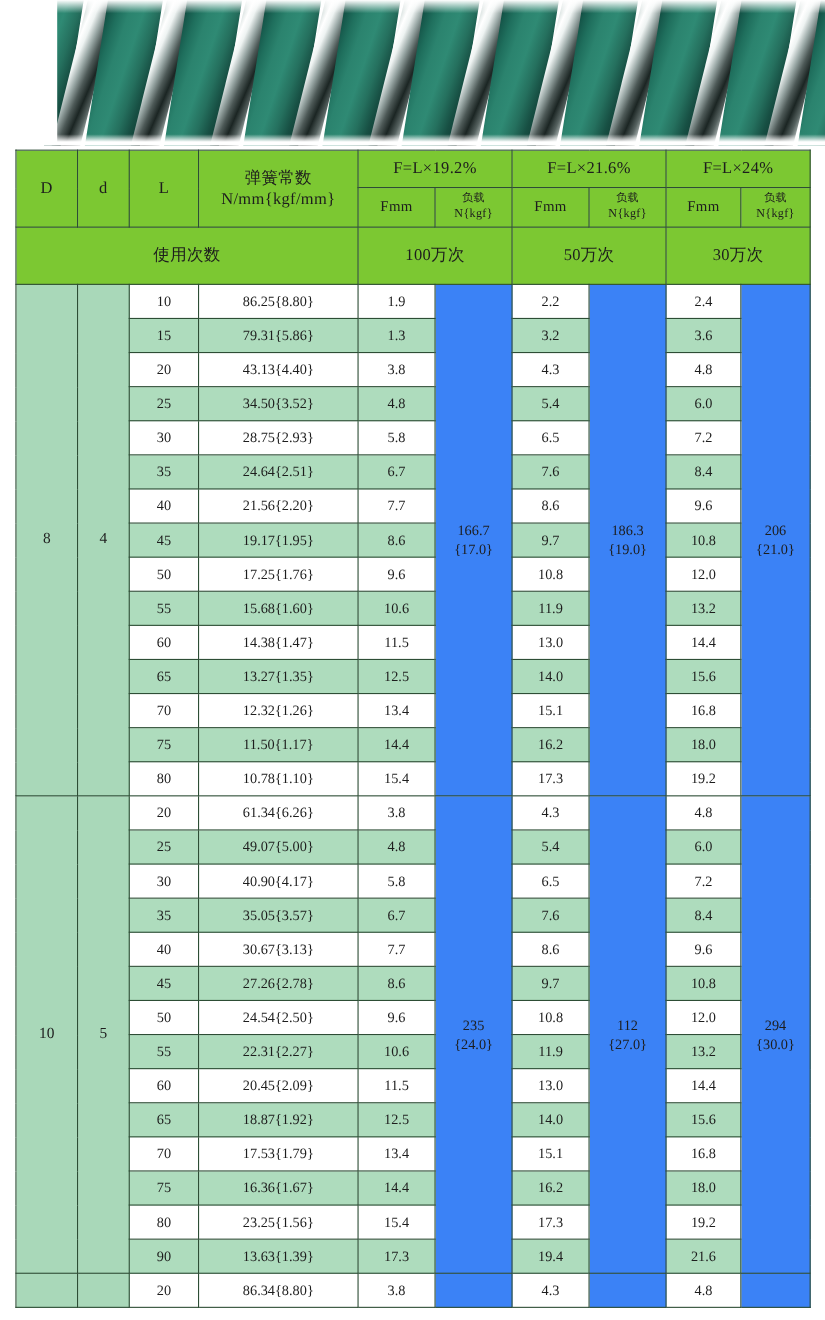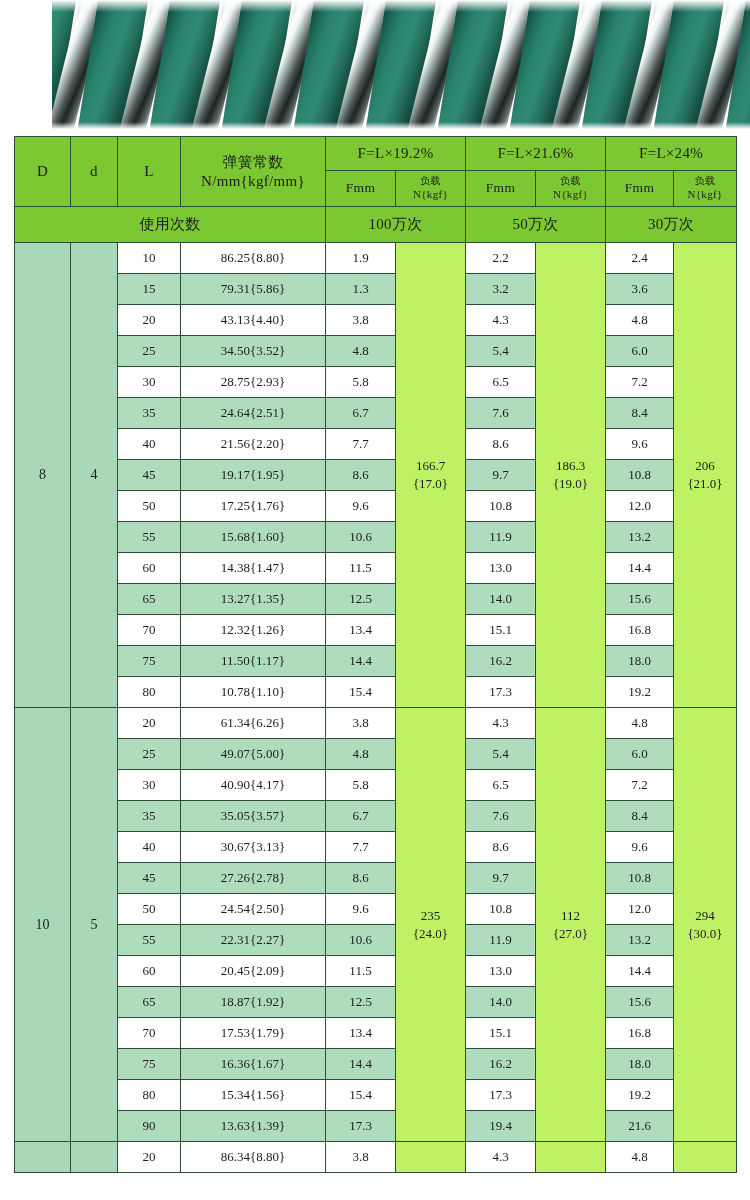--- a/index.html
+++ b/index.html
@@ -68,35 +68,35 @@
   thead td {
     background: #7cc832;
     font-size: 15px;
     line-height: 1.25;
     font-weight: 400;
     letter-spacing: .3px;
   }
   thead td.tall { height: 70px; }
   thead td.grp  { height: 34px; }
   thead td.sub  { height: 36px; font-size: 13.5px; }
-  thead td.usage { height: 36px; font-size: 15px; }
+  thead td.usage { height: 52px; font-size: 15px; }
   .sub .cn { display:block; font-size: 10px; }
   .sub .un { display:block; font-size: 11px; }
   .two-line .l1 { display:block; }
   .two-line .l2 { display:block; }
 
   tbody td { font-size: 13px; height: 31px; }
   tbody tr.odd  td.cell { background: #ffffff; }
   tbody tr.even td.cell { background: #aedcbd; }
   td.dim {
     background: #a9d8b9;
     font-size: 14px;
   }
   td.load {
-    background: #bef264;
+    background: #3b82f6;
     font-size: 13px;
     line-height: 1.35;
   }
   .blockline td { border-top: 2px solid #2d4d35; }
   .load .l1 { display:block; }
   .load .l2 { display:block;text-align:center; }
 </style>
 </head>
 <body>
 
@@ -438,21 +438,21 @@
         </tr>
         <tr class="even">
           <td class="cell">75</td>
           <td class="cell">16.36{1.67}</td>
           <td class="cell">14.4</td>
           <td class="cell">16.2</td>
           <td class="cell">18.0</td>
         </tr>
         <tr class="odd">
           <td class="cell">80</td>
-          <td class="cell">15.34{1.56}</td>
+          <td class="cell">23.25{1.56}</td>
           <td class="cell">15.4</td>
           <td class="cell">17.3</td>
           <td class="cell">19.2</td>
         </tr>
         <tr class="even">
           <td class="cell">90</td>
           <td class="cell">13.63{1.39}</td>
           <td class="cell">17.3</td>
           <td class="cell">19.4</td>
           <td class="cell">21.6</td>

